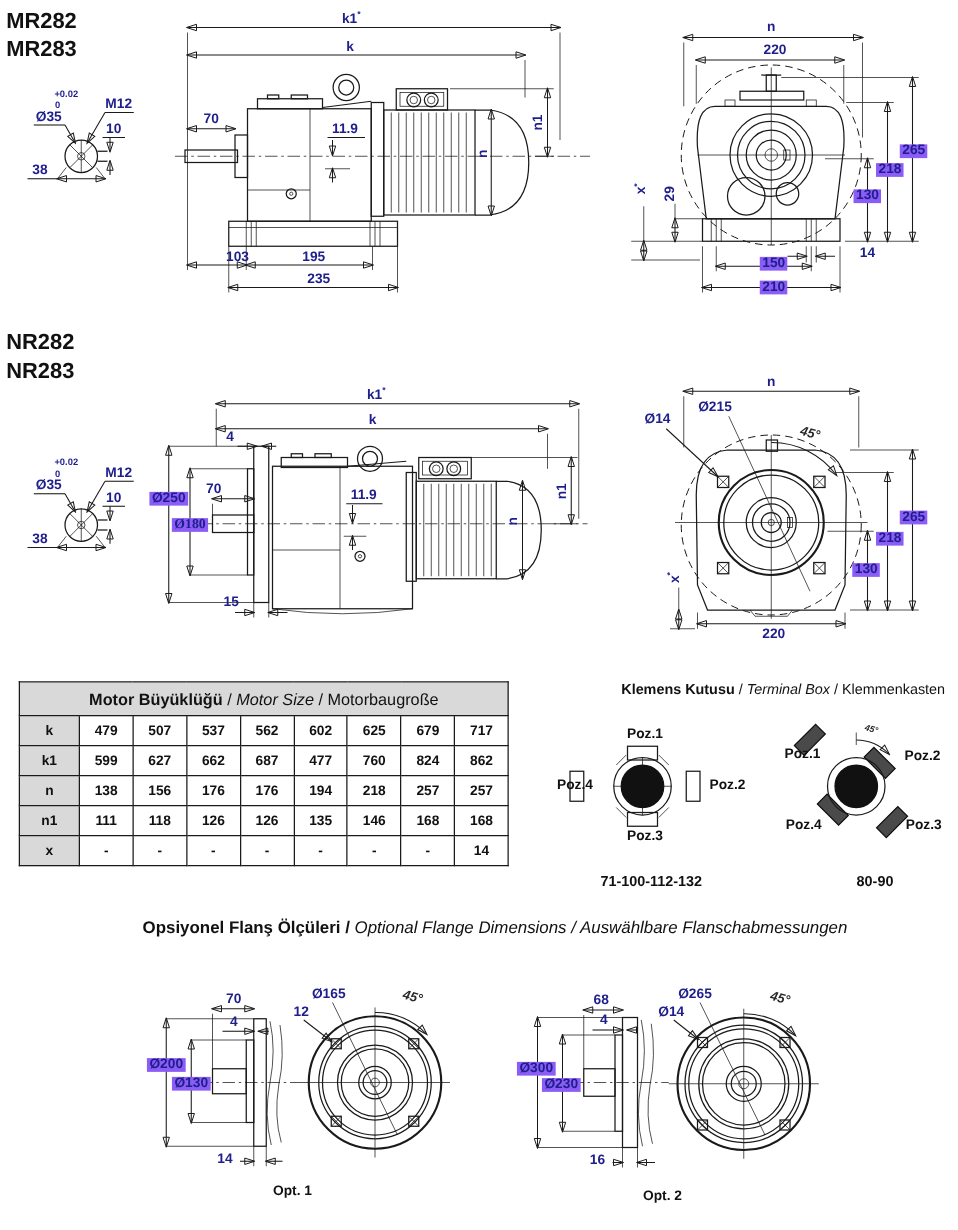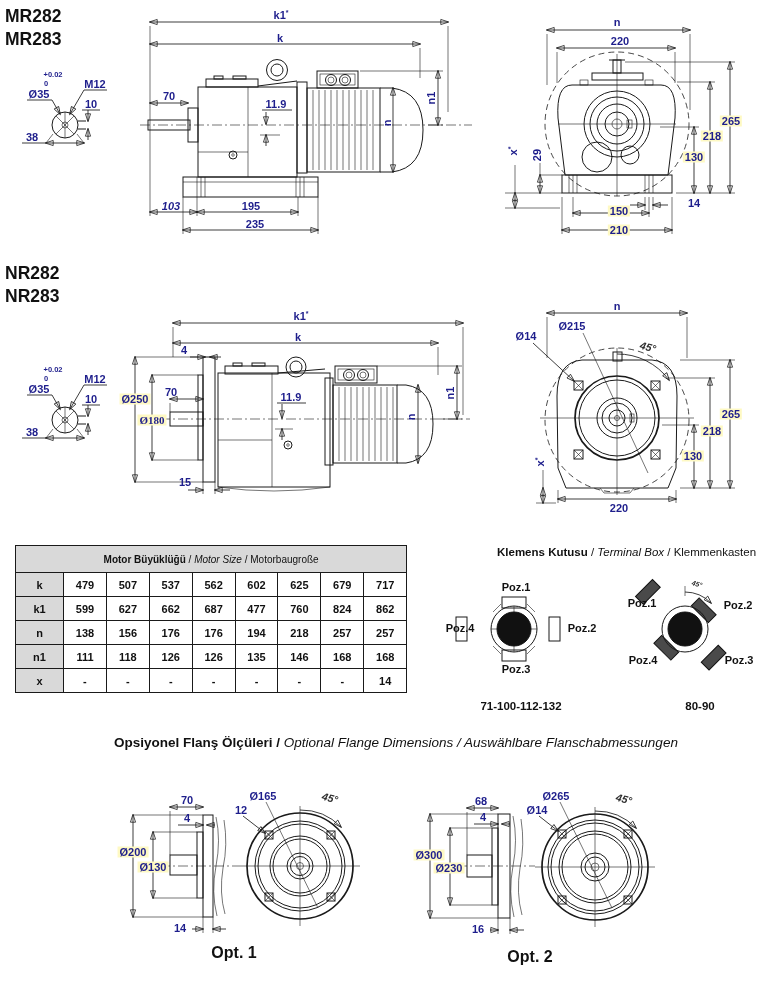--- a/index.html
+++ b/index.html
@@ -8,39 +8,39 @@
   .art line,.art path,.art rect,.art circle{stroke:#1a1a1a;stroke-width:1;fill:none;}
   .art .thin{stroke-width:0.6;}
   .art .thick{stroke-width:1.7;}
   .art .dl{stroke-width:0.85;}
   .art .cl{stroke-width:0.6;stroke-dasharray:10 3 2 3;}
   .art .dash{stroke-width:0.8;stroke-dasharray:6 4;}
   .art .fillk{fill:#111;stroke:#111;}
   .art .gray{fill:#4a4a4a;stroke:#111;}
   .dim{position:absolute;z-index:3;line-height:1;white-space:pre;font-weight:bold;font-size:11px;color:#1e1e8c;transform:translate(-50%,-50%);}
   .dim.xs{font-size:7.5px;text-align:center;}
-  .dim.bg{background:#fef9c3;padding:0 2px;}
+  .dim.bg{background:#8b5cf6;padding:0 2px;}
   .dim.rot{transform:translate(-50%,-50%) rotate(-90deg);}
   .dim sup{font-size:7px;}
   .ang{position:absolute;z-index:3;line-height:1;font-style:italic;font-weight:bold;font-size:10.5px;color:#2a2a2a;transform:translate(-50%,-50%) rotate(15deg);}
   .ang.xs{font-size:7px;}
   .model-title{position:absolute;z-index:3;font-weight:bold;font-size:17.5px;color:#111;line-height:1.3;}
   .poz{position:absolute;z-index:3;font-weight:bold;font-size:11px;color:#111;transform:translate(-50%,-50%);white-space:nowrap;}
   .cap{position:absolute;z-index:3;font-weight:bold;font-size:11.5px;color:#111;transform:translate(-50%,-50%);white-space:nowrap;}
-  .cap.big{font-size:16px;}
+  .cap.big{font-size:11px;}
   .sechead{position:absolute;z-index:3;font-size:11.5px;color:#111;white-space:pre;}
   .sechead .b{font-weight:bold;}
   .sechead .i{font-style:italic;}
   .flhead{position:absolute;z-index:3;font-size:13.5px;color:#111;left:396px;top:742px;transform:translate(-50%,-50%);white-space:pre;}
   .flhead .b{font-weight:bold;}
   .flhead .i{font-style:italic;}
   table.mt{position:absolute;left:15px;top:545px;z-index:3;border-collapse:collapse;table-layout:fixed;width:391px;}
   table.mt td{border:1.6px solid #1a1a1a;text-align:center;vertical-align:middle;font-size:11px;font-weight:bold;color:#111;padding:0;height:23px;}
   table.mt td.gray{background:#d9d9d9;}
-  table.mt td.titlecell{height:26px;background:#d9d9d9;font-weight:normal;font-size:10px;}
+  table.mt td.titlecell{height:26px;background:#d9d9d9;font-weight:normal;font-size:13px;}
   table.mt .b{font-weight:bold;}
   table.mt .i{font-style:italic;}
 </style>
 </head>
 <body>
 
 <svg class="art" width="766" height="984" viewBox="0 0 766 984">
   <defs>
     <marker id="arr" viewBox="0 0 10 10" refX="9" refY="5" markerWidth="10" markerHeight="8" orient="auto-start-reverse" markerUnits="userSpaceOnUse">
       <path d="M10,5 L0,1.8 L0,8.2 Z" fill="#1a1a1a" stroke="none"></path>
@@ -473,21 +473,21 @@
 <div class="dim" style="left:95px;top:84px;">M12</div>
 <div class="dim" style="left:91px;top:104px;">10</div>
 <div class="dim" style="left:32px;top:137px;">38</div>
 
 <div class="dim" style="left:281px;top:15px;"><span>k1</span><sup>*</sup></div>
 <div class="dim" style="left:280px;top:38px;">k</div>
 <div class="dim" style="left:169px;top:96px;">70</div>
 <div class="dim" style="left:276px;top:104px;">11.9</div>
 <div class="dim rot" style="left:431px;top:98px;">n1</div>
 <div class="dim rot" style="left:387px;top:123px;">n</div>
-<div class="dim" style="left:171px;top:206px;font-style:italic;">103</div>
+<div class="dim" style="left:190px;top:206px;">103</div>
 <div class="dim" style="left:251px;top:206px;">195</div>
 <div class="dim" style="left:255px;top:224px;">235</div>
 
 <div class="dim" style="left:617px;top:22px;">n</div>
 <div class="dim" style="left:620px;top:41px;">220</div>
 <div class="dim bg" style="left:731px;top:121px;">265</div>
 <div class="dim bg" style="left:712px;top:136px;">218</div>
 <div class="dim bg" style="left:694px;top:157px;">130</div>
 <div class="dim rot" style="left:537px;top:155px;">29</div>
 <div class="dim rot" style="left:513px;top:151px;"><span>x</span><sup>*</sup></div>

